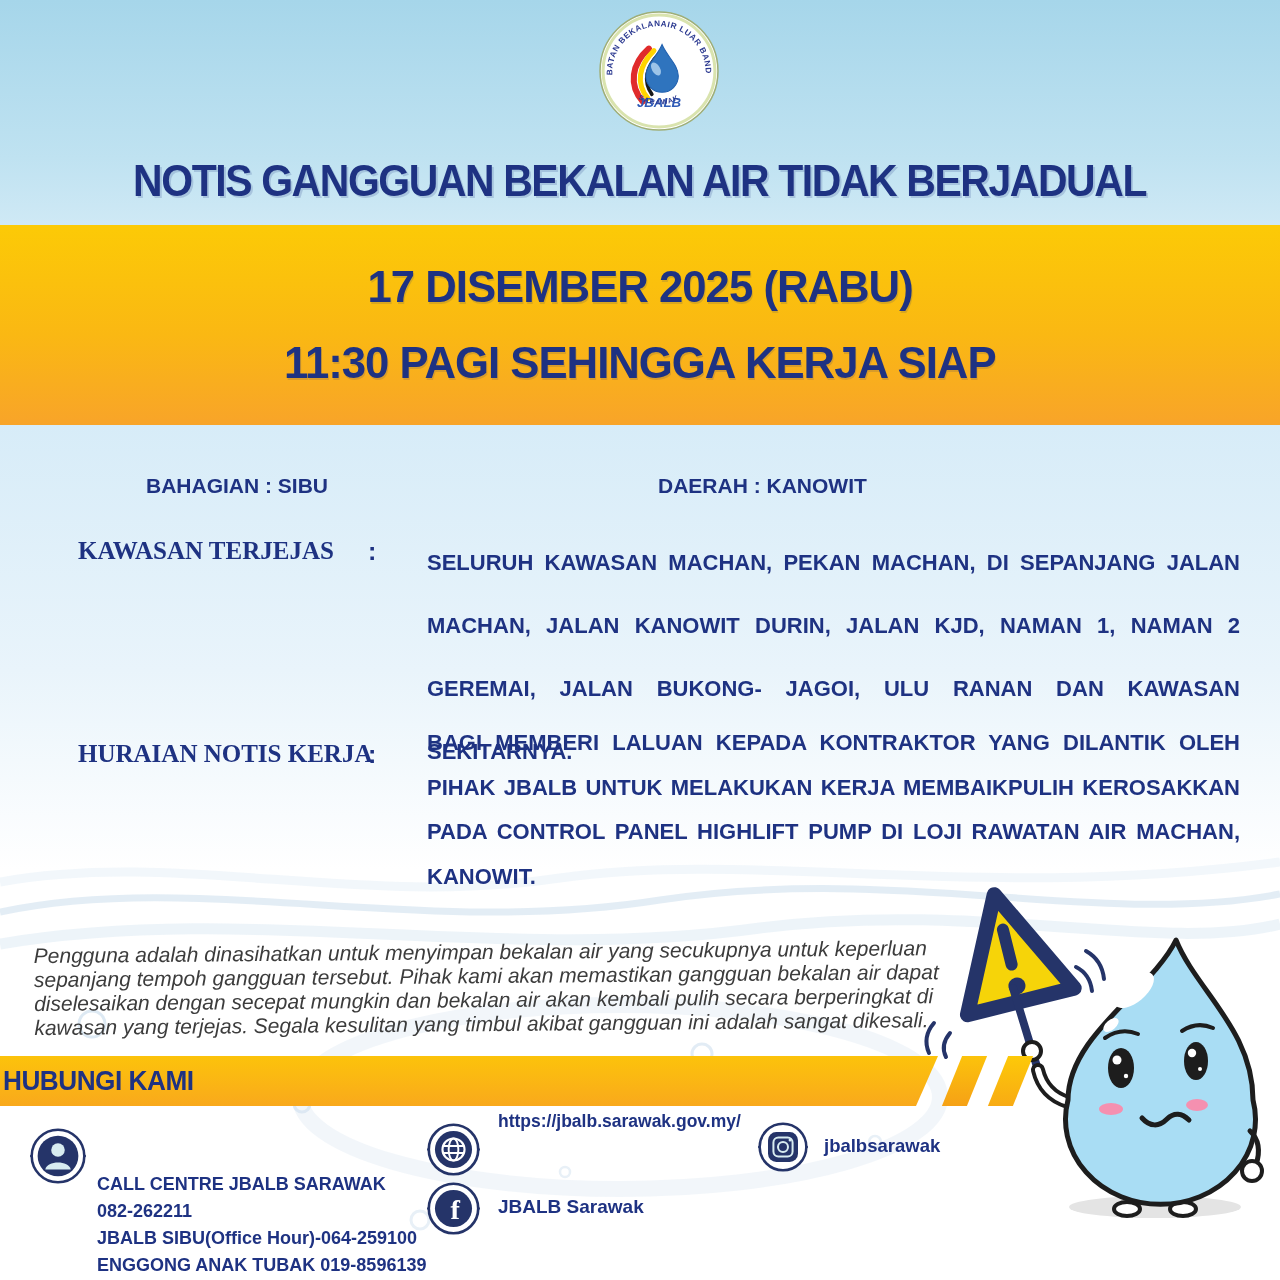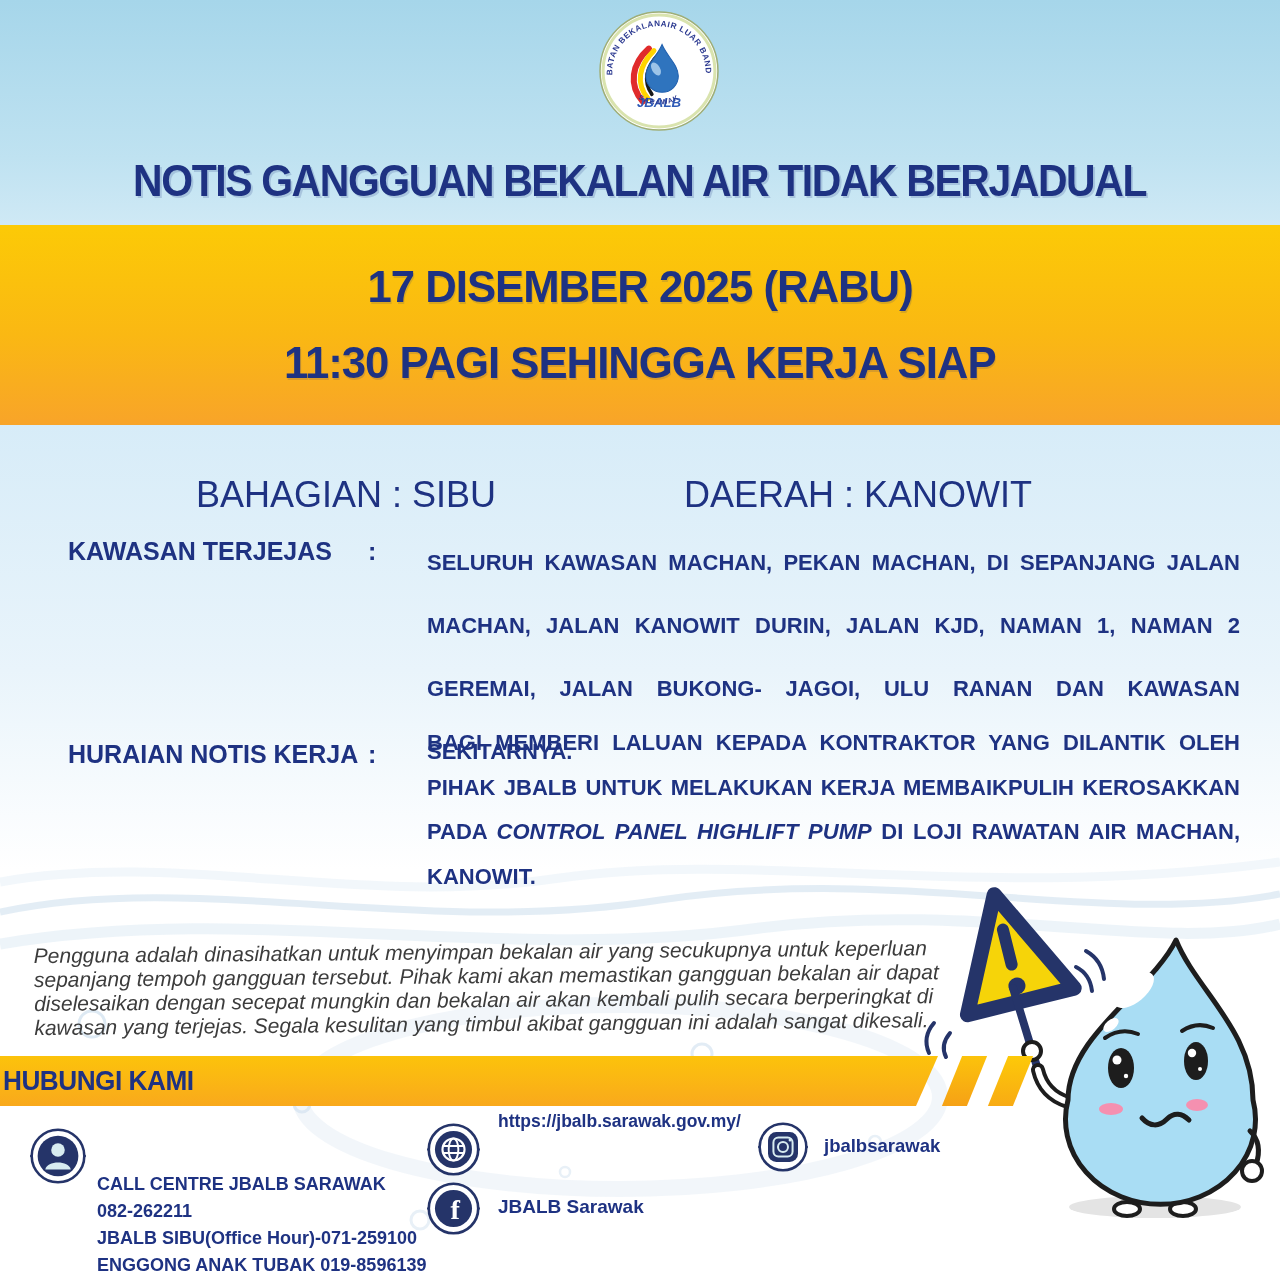--- a/index.html
+++ b/index.html
@@ -14,33 +14,33 @@
     text-shadow:2px 2px 0 rgba(30,50,130,0.18);}
   .title>span{display:inline-block;transform:scaleX(.93);transform-origin:center;white-space:nowrap;}
   .banner{position:absolute;left:0;top:225px;width:1280px;height:200px;z-index:2;
     background:linear-gradient(180deg,#fcca06 0%,#fab813 55%,#f8a429 100%);
     display:flex;flex-direction:column;align-items:center;justify-content:center;gap:24px;}
   .banner .bline{font-size:45px;font-weight:bold;color:#1e3282;letter-spacing:-1px;line-height:52px;
     transform:scaleX(.97);white-space:nowrap;text-shadow:1px 2px 0 rgba(30,50,130,0.15);}
   .details-bg{position:absolute;left:0;top:425px;width:1280px;height:445px;
     background:linear-gradient(180deg,#d7ecf8 0%,#e9f4fb 55%,#ffffff 100%);}
   
-  .region-item{position:absolute;top:474px;font-size:36px;font-weight:normal;color:#1e3282;text-align:center;z-index:3;}
+  .region-item{position:absolute;top:474px;font-size:21px;font-weight:bold;color:#1e3282;text-align:left;z-index:3;}
   .region-bahagian{left:146px;width:400px;}
   .region-daerah{left:658px;width:400px;}
   
-  .info-label{position:absolute;left:68px;font-size:25px;font-weight:bold;color:#1e3282;z-index:3;white-space:nowrap;}
+  .info-label{position:absolute;left:78px;font-size:25px;font-weight:bold;color:#1e3282;z-index:3;white-space:nowrap;font-family:Liberation Serif, serif;}
   .info-colon{position:absolute;left:368px;font-size:25px;font-weight:bold;color:#1e3282;z-index:3;}
   .info-value{position:absolute;left:427px;width:813px;font-size:22px;font-weight:bold;color:#1e3282;
     text-align:justify;z-index:3;}
   .kawasan-label,.kawasan-colon{top:537px;}
   .kawasan-value{top:531px;line-height:63px;}
   .huraian-label,.huraian-colon{top:727px;margin-top:13px;}
   .huraian-value{top:721px;line-height:44.5px;}
-  .it{font-style:italic;}
+  .it{}
   
   .advisory{position:absolute;left:34px;top:940px;width:916px;z-index:3;
     font-size:21px;font-style:italic;color:#3c3c3c;line-height:24px;transform:rotate(-0.5deg);}
   .contact-banner{position:absolute;left:0;top:1056px;width:938px;height:50px;z-index:3;
     background:linear-gradient(180deg,#fcc30b 0%,#f9a91c 100%);
     clip-path:polygon(0 0,100% 0,calc(100% - 22px) 100%,0 100%);
     display:flex;align-items:center;justify-content:flex-start;}
   .contact-banner span{font-size:27px;font-weight:bold;color:#1e3282;letter-spacing:-0.5px;transform:scaleX(.97);}
   .stripe{position:absolute;top:1056px;height:50px;width:25px;z-index:3;transform:skewX(-22deg);}
   .stripe1{left:952px;background:linear-gradient(180deg,#fcc30b,#f6a116);}
@@ -126,21 +126,21 @@
     <circle cx="33" cy="33" r="31" fill="#ffffff" stroke="#253469" stroke-width="3"></circle>
     <circle cx="33" cy="33" r="24" fill="#253469"></circle>
     <circle cx="33" cy="26" r="8" fill="#d8ecf0"></circle>
     <path d="M18,49 C20,38 46,38 48,49 Z" fill="#d8ecf0"></path>
     <circle cx="1.5" cy="33" r="1.5" fill="#253469"></circle>
       <circle cx="64.5" cy="33" r="1.5" fill="#253469"></circle>
   </svg>
   <div class="ctext phone-lines">
     <div>CALL CENTRE JBALB SARAWAK</div>
     <div>082-262211</div>
-    <div>JBALB SIBU(Office Hour)-071-259100</div>
+    <div>JBALB SIBU(Office Hour)-064-259100</div>
     <div>ENGGONG ANAK TUBAK 019-8596139</div>
   </div>
 
   <svg class="cicon" style="left:427px;top:1123px" width="53" height="53" viewBox="0 0 60 60">
     <circle cx="30" cy="30" r="28" fill="#ffffff" stroke="#253469" stroke-width="3"></circle>
     <circle cx="30" cy="30" r="21" fill="#253469"></circle>
     <circle cx="30" cy="30" r="12.5" fill="none" stroke="#ffffff" stroke-width="2.4"></circle>
     <ellipse cx="30" cy="30" rx="5.5" ry="12.5" fill="none" stroke="#ffffff" stroke-width="2.2"></ellipse>
     <path d="M17.8,26 h24.4 M17.8,34 h24.4" stroke="#ffffff" stroke-width="2.2"></path>
     <circle cx="1.5" cy="30" r="1.5" fill="#253469"></circle>

